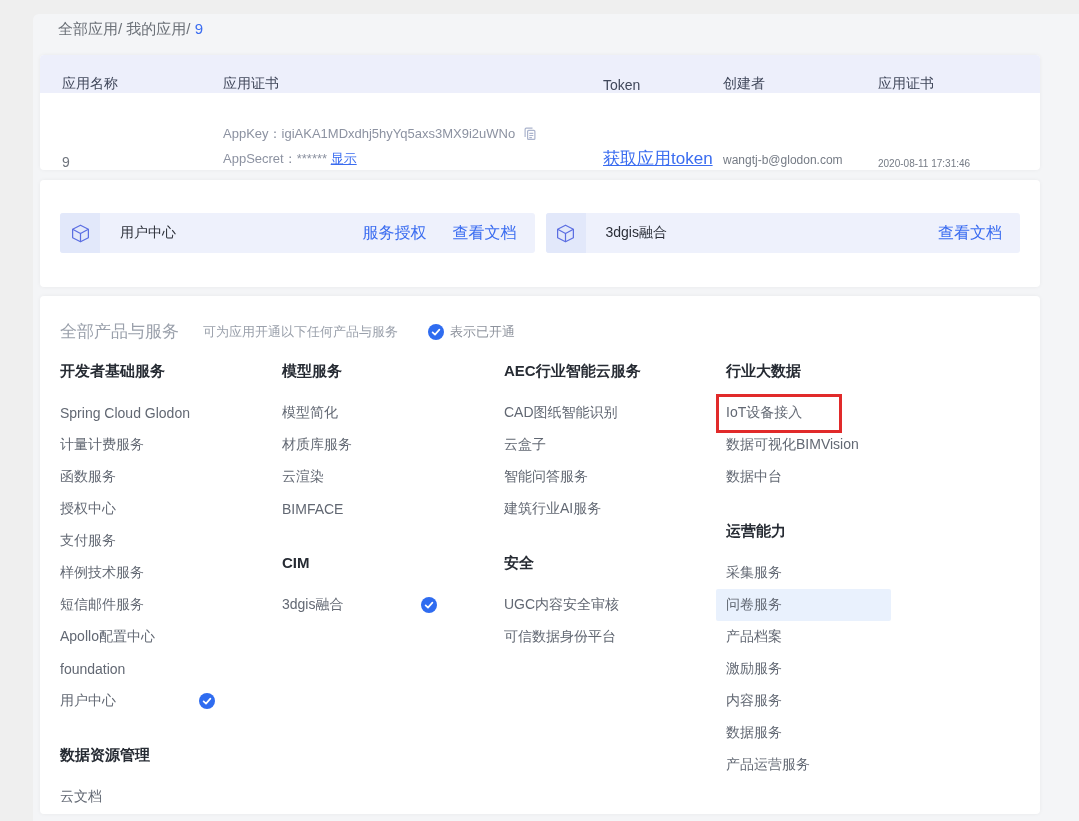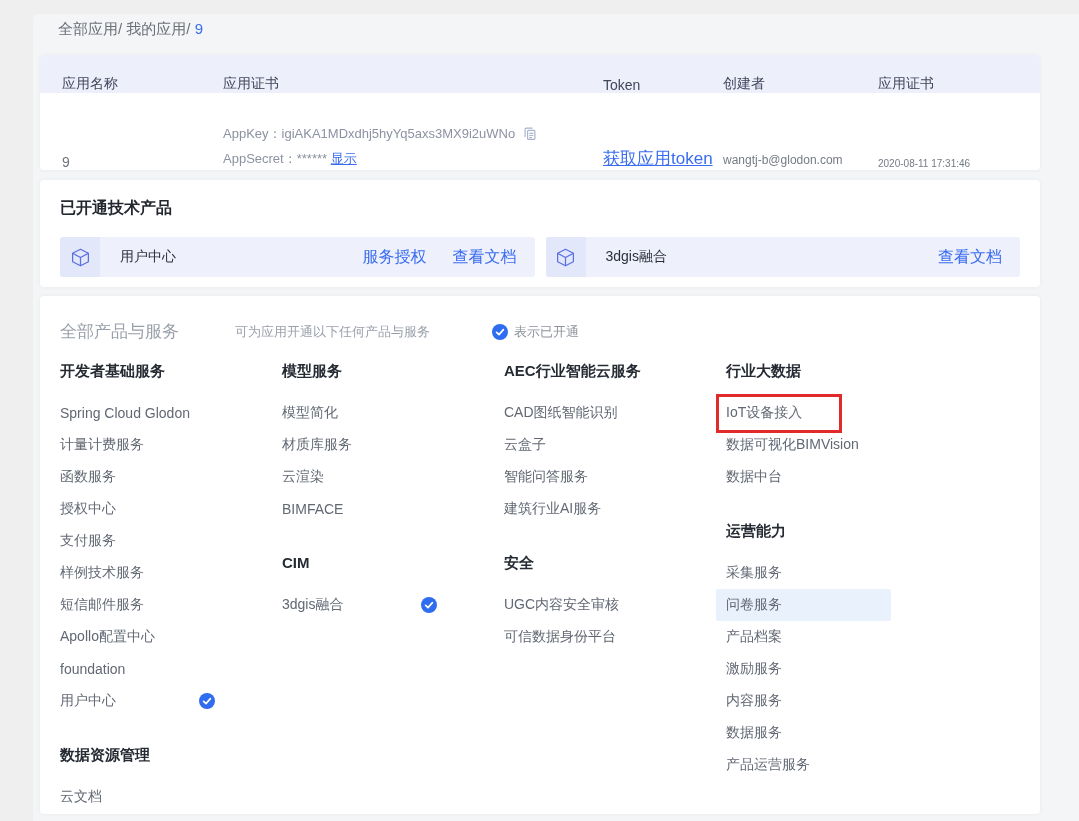--- a/index.html
+++ b/index.html
@@ -50,21 +50,21 @@
   .panel-activated { top:166px; height:107px; padding:16px 20px 0; }
   .panel-title { font-size:16px; font-weight:600; color:#23272f; line-height:24px; }
   .cards-row { display:flex; gap:11px; margin-top:17px; }
   .card { flex:1; height:40px; display:flex; align-items:center; background:#eef1fc; border-radius:3px; }
   .card-iconbox { width:40px; height:40px; background:#e2e8fa; border-radius:3px 0 0 3px; display:flex; align-items:center; justify-content:center; }
   .card-name { margin-left:20px; font-size:14px; color:#2b2f38; }
   .card-links { margin-left:auto; display:flex; gap:26px; padding-right:18px; font-size:16px; }
 
   
   .panel-catalog { top:282px; bottom:7px; padding:24px 20px; overflow:hidden; }
-  .catalog-head { display:flex; align-items:center;gap:32px; }
+  .catalog-head { display:flex; align-items:center; }
   .catalog-title { font-size:17px; color:#9aa0ab; }
   .catalog-sub { font-size:13px; color:#9aa0ab; margin-left:24px; }
   .catalog-legend { display:flex; align-items:center; margin-left:30px; gap:6px; font-size:13px; color:#8e939d; }
   .catalog-grid { display:flex; margin-top:17px; }
   .catalog-col { width:222px; flex:0 0 222px; }
   .group + .group { margin-top:27px; }
   .group-title { font-size:15px; font-weight:700; color:#262b33; height:22px; line-height:22px; margin-bottom:15px; }
   .item {
     position:relative; display:flex; align-items:center;
     height:32px; width:175px; padding:0 10px; margin-left:-10px;
@@ -118,21 +118,20 @@
       <div class="c4">
         <div class="cell-creator">wangtj-b@glodon.com</div>
       </div>
       <div class="c5">
         <span class="cell-time">2020-08-11 17:31:46</span>
       </div>
     </div>
   </div>
 
   <div class="panel panel-activated">
-    <div class="panel-title">已开通技术产品</div>
     <div class="cards-row">
         <div class="card">
           <div class="card-iconbox">
             <svg width="21" height="21" viewBox="0 0 24 24" fill="none" stroke="#5b6ee2" stroke-width="1.4" stroke-linejoin="round">
               <path d="M12 2.5 L21 7.2 V16.8 L12 21.5 L3 16.8 V7.2 Z"></path>
               <path d="M3 7.2 L12 12 L21 7.2"></path>
               <path d="M12 12 V21.5"></path>
             </svg>
           </div>
           <span class="card-name">用户中心</span>

